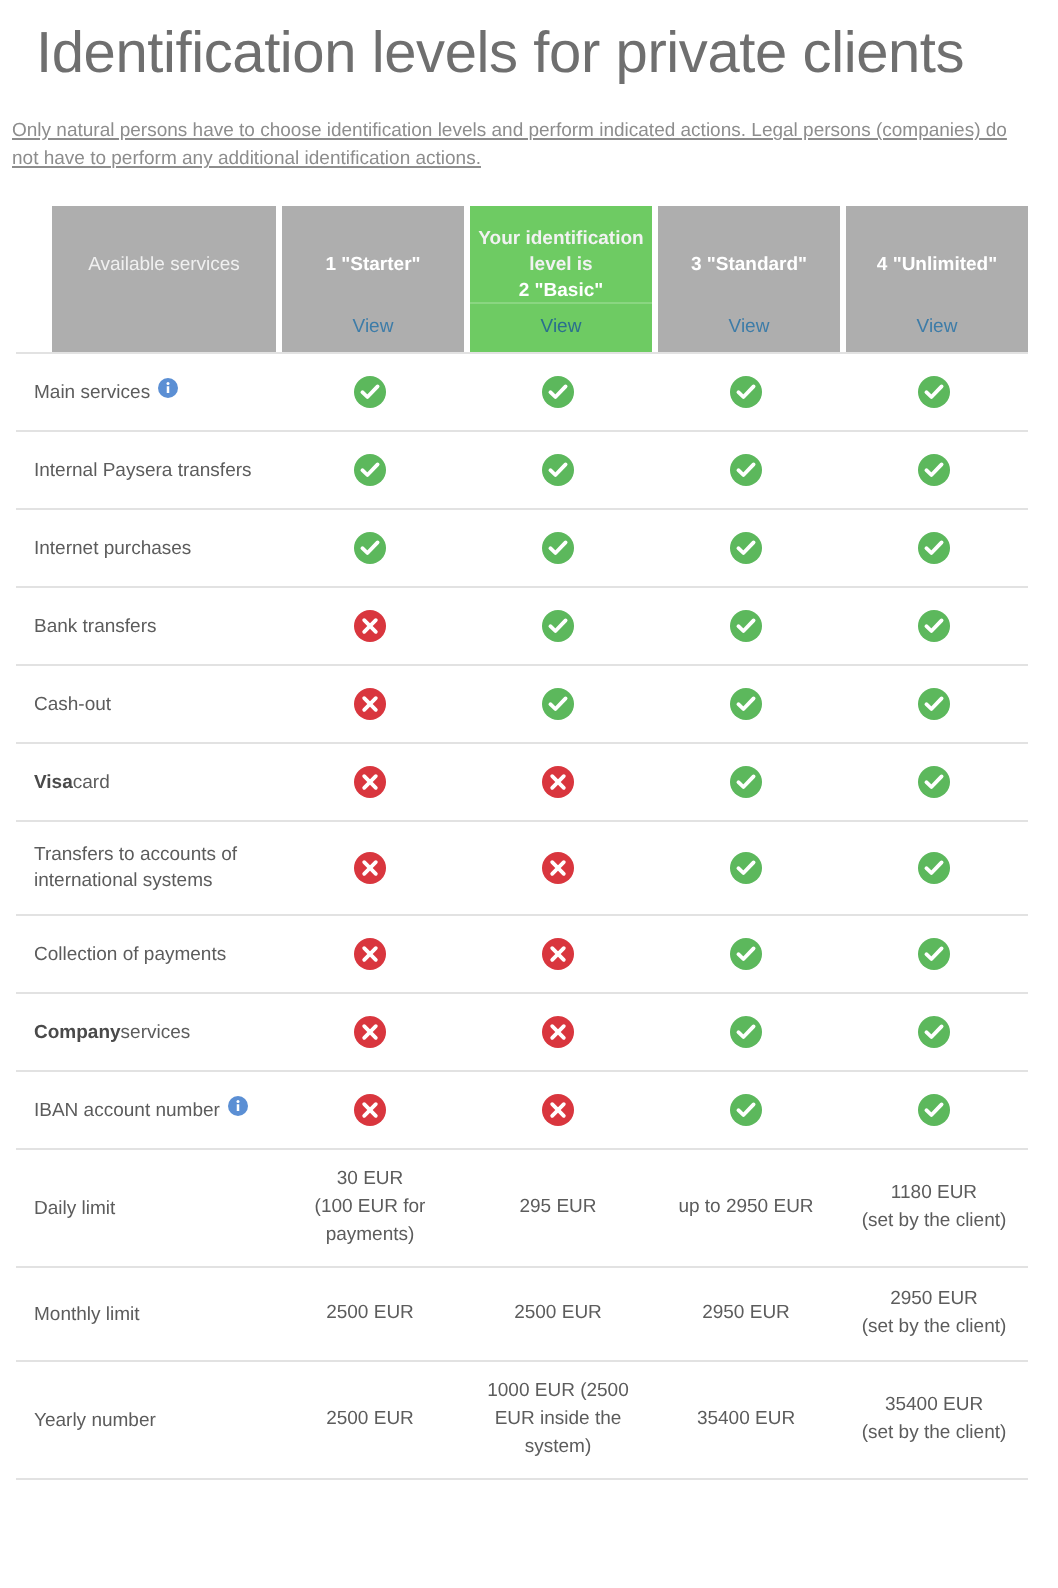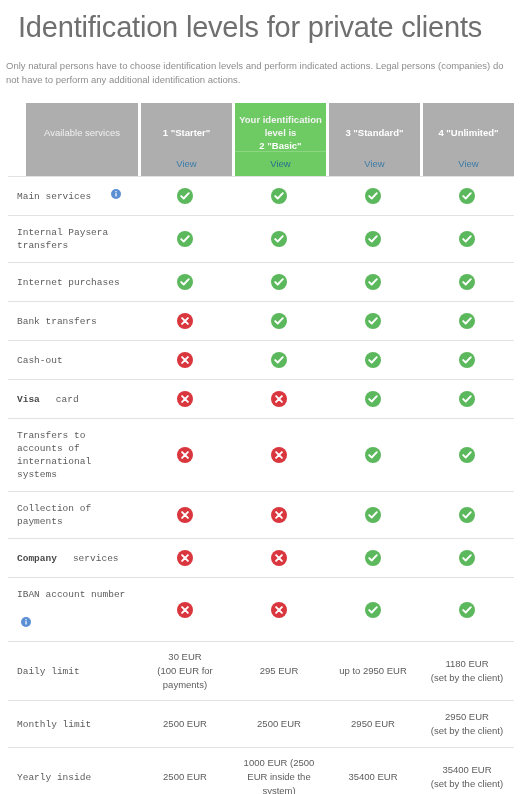--- a/index.html
+++ b/index.html
@@ -25,20 +25,21 @@
     color: #6f6f6f;
     margin: 10px 12px 0 18px;
     letter-spacing: -0.2px;
   }
   .intro {
     font-size: 9.5px;
     line-height: 14px;
     color: #8d8d8d;
     margin: 14px 10px 0 6px;
     max-width: 515px;
+    text-decoration: underline;
   }
 
   
   .tbl-wrap { margin: 16px 8px 0 8px; width: 506px; }
   table.levels {
     width: 506px;
     border-collapse: collapse;
     table-layout: fixed;
   }
   table.levels col.c0 { width: 130px; }
@@ -110,22 +111,21 @@
   }
   tbody tr:last-child td { border-bottom: 1px solid #e2e2e2; }
   .svc {
     font-size: 9.5px;
     color: #5c5c5c;
     line-height: 13px;
     padding: 10px 6px 10px 9px;
     display: flex;
     align-items: center;
     flex-wrap: wrap;
-    gap: 16px;
-    font-family: Liberation Mono, monospace;
+    gap: 0;
   }
   .svc .lbl { display: inline; }
   .svc b { font-weight: bold; color: #4a4a4a; }
   .cellc {
     display: flex;
     align-items: center;
     justify-content: center;
     min-height: 38px;
     padding: 8px 4px;
   }
@@ -664,21 +664,21 @@
             </td>
             <td>
               <div class="cellc">
                 <span class="val"><span>2950 EUR</span><span class="sub">(set by the client)</span></span>
               </div>
             </td>
           </tr>
           <tr class="tall">
             <td>
               <div class="svc">
-                <span class="lbl">Yearly inside</span>
+                <span class="lbl">Yearly number</span>
               </div>
             </td>
             <td>
               <div class="cellc">
                 <span class="val"><span>2500 EUR</span></span>
               </div>
             </td>
             <td>
               <div class="cellc">
                 <span class="val"><span>1000 EUR (2500 EUR inside the system)</span></span>

